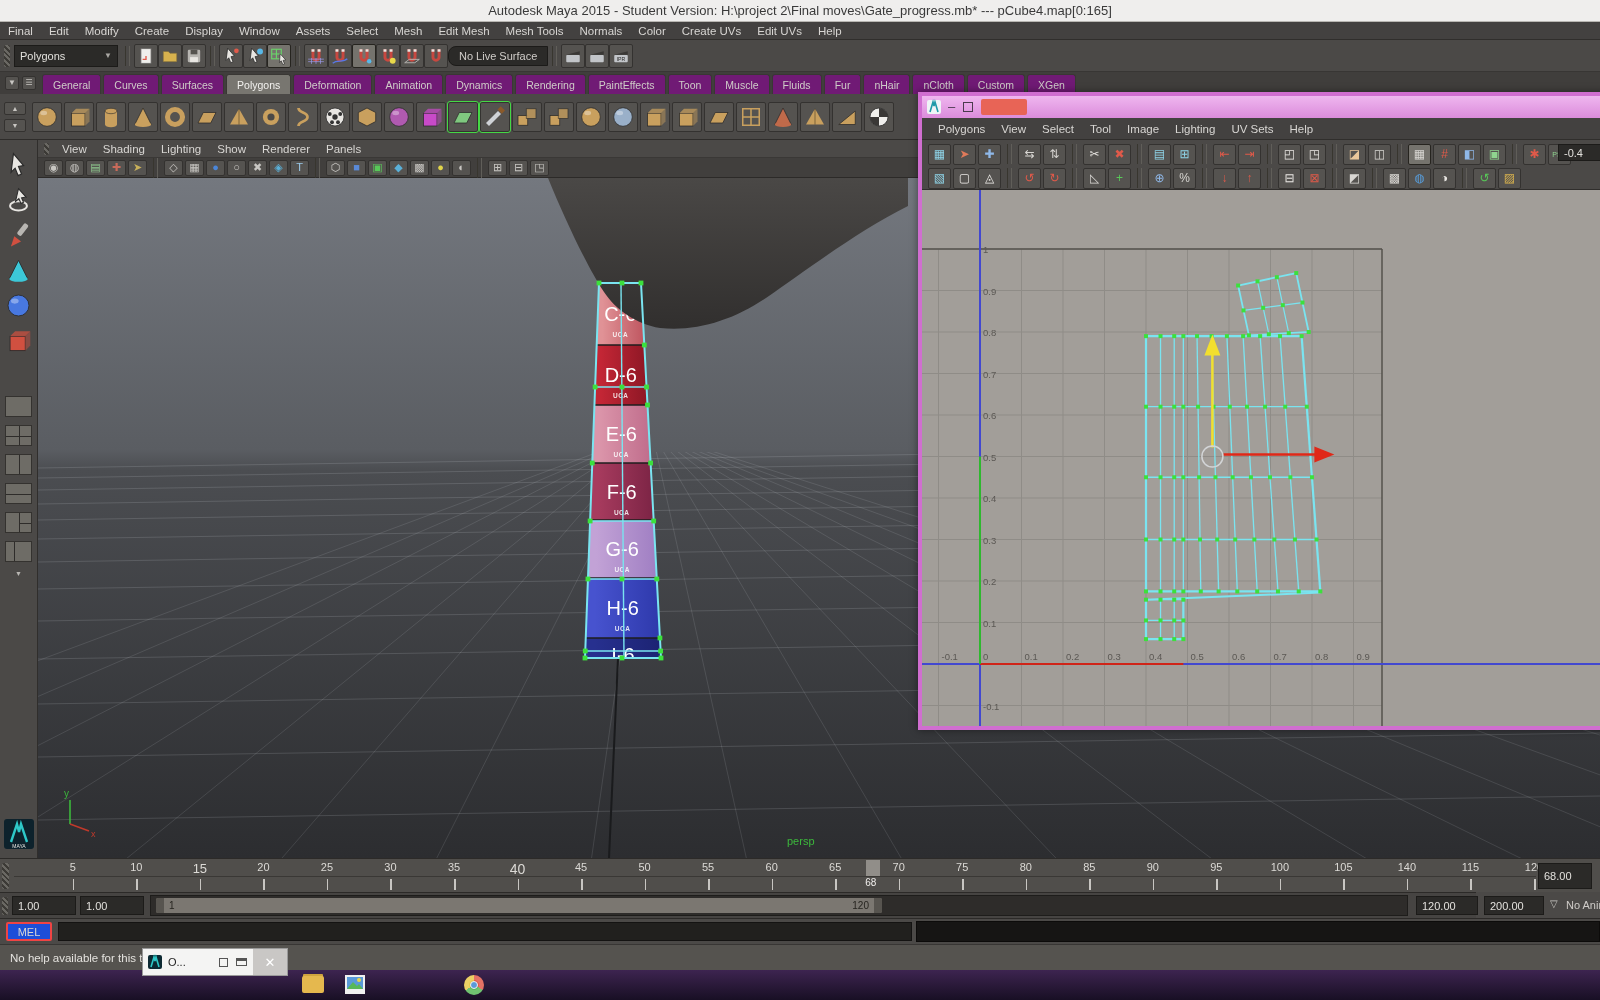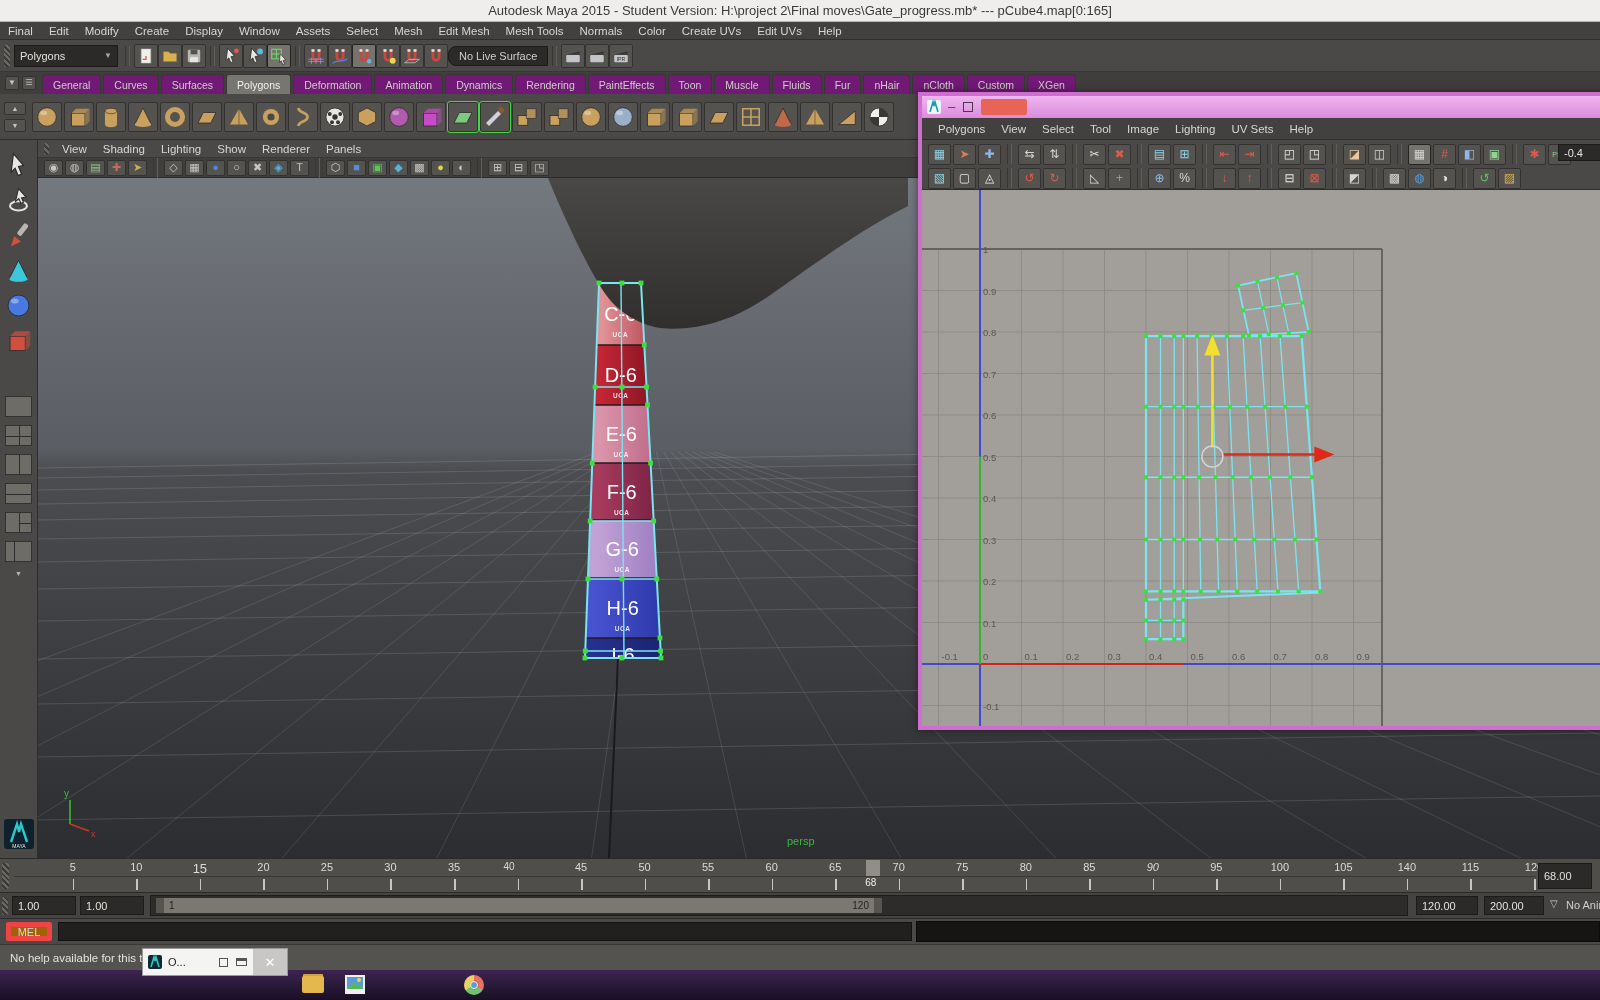--- a/index.html
+++ b/index.html
@@ -1018,31 +1018,31 @@
     <div class="grip" style="position:absolute;left:2px;top:4px;width:7px;height:26px"></div>
     <div id="tl-block" style="position: absolute; left: 866.294px; top: 1px; width: 14px; height: 16px; background: rgb(145, 142, 137);"></div>
     <div id="tl-labels" style="position:absolute;left:0;top:1px;width:1556px;height:16px">
         <span style="position: absolute; left: 58.8235px; top: 1px; width: 28px; text-align: center; font-size: 11px; color: rgb(220, 218, 214);">5</span>
         <span style="position: absolute; left: 122.353px; top: 1px; width: 28px; text-align: center; font-size: 11px; color: rgb(220, 218, 214);">10</span>
         <span style="position: absolute; left: 185.882px; top: 1px; width: 28px; text-align: center; font-size: 13px; color: rgb(220, 218, 214);">15</span>
         <span style="position: absolute; left: 249.412px; top: 1px; width: 28px; text-align: center; font-size: 11px; color: rgb(220, 218, 214);">20</span>
         <span style="position: absolute; left: 312.941px; top: 1px; width: 28px; text-align: center; font-size: 11px; color: rgb(220, 218, 214);">25</span>
         <span style="position: absolute; left: 376.471px; top: 1px; width: 28px; text-align: center; font-size: 11px; color: rgb(220, 218, 214);">30</span>
         <span style="position: absolute; left: 440px; top: 1px; width: 28px; text-align: center; font-size: 11px; color: rgb(220, 218, 214);">35</span>
-        <span style="position: absolute; left: 503.529px; top: 1px; width: 28px; font-size: 10px; color: rgb(220, 218, 214);">40</span>
+        <span style="position: absolute; left: 503.529px; top: 1px; width: 28px; text-align: center; font-size: 14px; color: rgb(220, 218, 214);">40</span>
         <span style="position: absolute; left: 567.059px; top: 1px; width: 28px; text-align: center; font-size: 11px; color: rgb(220, 218, 214);">45</span>
         <span style="position: absolute; left: 630.588px; top: 1px; width: 28px; text-align: center; font-size: 11px; color: rgb(220, 218, 214);">50</span>
         <span style="position: absolute; left: 694.118px; top: 1px; width: 28px; text-align: center; font-size: 11px; color: rgb(220, 218, 214);">55</span>
         <span style="position: absolute; left: 757.647px; top: 1px; width: 28px; text-align: center; font-size: 11px; color: rgb(220, 218, 214);">60</span>
         <span style="position: absolute; left: 821.176px; top: 1px; width: 28px; text-align: center; font-size: 11px; color: rgb(220, 218, 214);">65</span>
         <span style="position: absolute; left: 884.706px; top: 1px; width: 28px; text-align: center; font-size: 11px; color: rgb(220, 218, 214);">70</span>
         <span style="position: absolute; left: 948.235px; top: 1px; width: 28px; text-align: center; font-size: 11px; color: rgb(220, 218, 214);">75</span>
         <span style="position: absolute; left: 1011.76px; top: 1px; width: 28px; text-align: center; font-size: 11px; color: rgb(220, 218, 214);">80</span>
         <span style="position: absolute; left: 1075.29px; top: 1px; width: 28px; text-align: center; font-size: 11px; color: rgb(220, 218, 214);">85</span>
-        <span style="position: absolute; left: 1138.82px; top: 1px; width: 28px; text-align: center; font-size: 11px; color: rgb(220, 218, 214); font-style: italic;">90</span>
+        <span style="position: absolute; left: 1138.82px; top: 1px; width: 28px; text-align: center; font-size: 11px; color: rgb(220, 218, 214);">90</span>
         <span style="position: absolute; left: 1202.35px; top: 1px; width: 28px; text-align: center; font-size: 11px; color: rgb(220, 218, 214);">95</span>
         <span style="position: absolute; left: 1265.88px; top: 1px; width: 28px; text-align: center; font-size: 11px; color: rgb(220, 218, 214);">100</span>
         <span style="position: absolute; left: 1329.41px; top: 1px; width: 28px; text-align: center; font-size: 11px; color: rgb(220, 218, 214);">105</span>
         <span style="position: absolute; left: 1392.94px; top: 1px; width: 28px; text-align: center; font-size: 11px; color: rgb(220, 218, 214);">140</span>
         <span style="position: absolute; left: 1456.47px; top: 1px; width: 28px; text-align: center; font-size: 11px; color: rgb(220, 218, 214);">115</span>
         <span style="position: absolute; left: 1520px; top: 1px; width: 28px; text-align: center; font-size: 11px; color: rgb(220, 218, 214);">120</span>
       </div>
     <div style="position:absolute;left:14px;top:17px;width:1522px;height:0;border-top:1px solid #3a3835"></div>
     <div id="tl-ticks" style="position:absolute;left:0;top:18px;width:1556px;height:16px">
         <div style="position: absolute; left: 72.8235px; top: 2px; width: 1.5px; height: 11px; background: rgb(200, 198, 194);"></div>
@@ -1069,21 +1069,21 @@
         <div style="position: absolute; left: 1406.94px; top: 2px; width: 1.5px; height: 11px; background: rgb(200, 198, 194);"></div>
         <div style="position: absolute; left: 1470.47px; top: 2px; width: 1.5px; height: 11px; background: rgb(200, 198, 194);"></div>
         <div style="position: absolute; left: 1534px; top: 2px; width: 1.5px; height: 11px; background: rgb(200, 198, 194);"></div>
       </div>
     <div class="field" style="position:absolute;left:1538px;top:4px;width:54px;height:26px">
         <span>68.00</span>
       </div>
   <span style="position: absolute; left: 865.294px; top: 18px; font-size: 10px; color: rgb(240, 238, 236);">68</span>
     </div>
 
-  <div class="abs" style="left:0;top:892px;width:1600px;height:26px;background:#464442;border-top:1px solid #2c2a28">
+  <div class="abs" style="left:0;top:892px;width:1476px;height:26px;background:#464442;border-top:1px solid #2c2a28">
     <div class="grip" style="position:absolute;left:2px;top:4px;width:6px;height:18px"></div>
     <div class="field" style="position:absolute;left:12px;top:3px;width:64px;height:19px">
         <span>1.00</span>
       </div>
     <div class="field" style="position:absolute;left:80px;top:3px;width:64px;height:19px">
         <span>1.00</span>
       </div>
     <div style="position:absolute;left:150px;top:2px;width:1258px;height:21px;background:#2e2c2a;border:1px solid #1e1d1b">
       <div style="position:absolute;left:5px;top:2px;width:726px;height:15px;background:#7b7771;border-radius:2px">
         <div style="position:absolute;left:0;top:0;width:8px;height:15px;background:#57544f;border-radius:2px 0 0 2px"></div>
@@ -1096,21 +1096,21 @@
         <span>120.00</span>
       </div>
     <div class="field" style="position:absolute;left:1484px;top:3px;width:60px;height:19px">
         <span>200.00</span>
       </div>
     <span class="glyph" style="position:absolute;left:1550px;top:6px;font-size:10px;color:#c8c6c2">▽</span>
     <span style="position:absolute;left:1566px;top:6px;width:34px;overflow:hidden;white-space:nowrap;font-size:11px;color:#cfccc8">No Anim</span>
   </div>
 
   <div class="abs" style="left:0;top:918px;width:1600px;height:26px;background:#4b4947;border-top:1px solid #2c2a28">
-    <div style="position:absolute;left:6px;top:3px;width:46px;height:19px;background:#a16207;border:5px solid #ef4444;border-radius:2px;display:flex;align-items:center;justify-content:center">
+    <div style="position:absolute;left:6px;top:3px;width:46px;height:19px;background:#1d4ed8;border:2px solid #ef4444;border-radius:2px;display:flex;align-items:center;justify-content:center">
       <span style="font-size:11px;color:#d8d6d3">MEL</span>
     </div>
     <div style="position:absolute;left:58px;top:3px;width:854px;height:19px;background:#21201e;border:1px solid #141312"></div>
     <div style="position:absolute;left:916px;top:2px;width:684px;height:21px;background:#161514;border:1px solid #0c0b0a"></div>
   </div>
 
   <div class="abs" style="left:0;top:944px;width:1600px;height:26px;background:#55534f;border-top:1px solid #383634;display:flex;align-items:center;padding-left:10px">
     <span style="font-size:11.5px;color:#e4e2de">No help available for this tool</span>
   </div>
 

